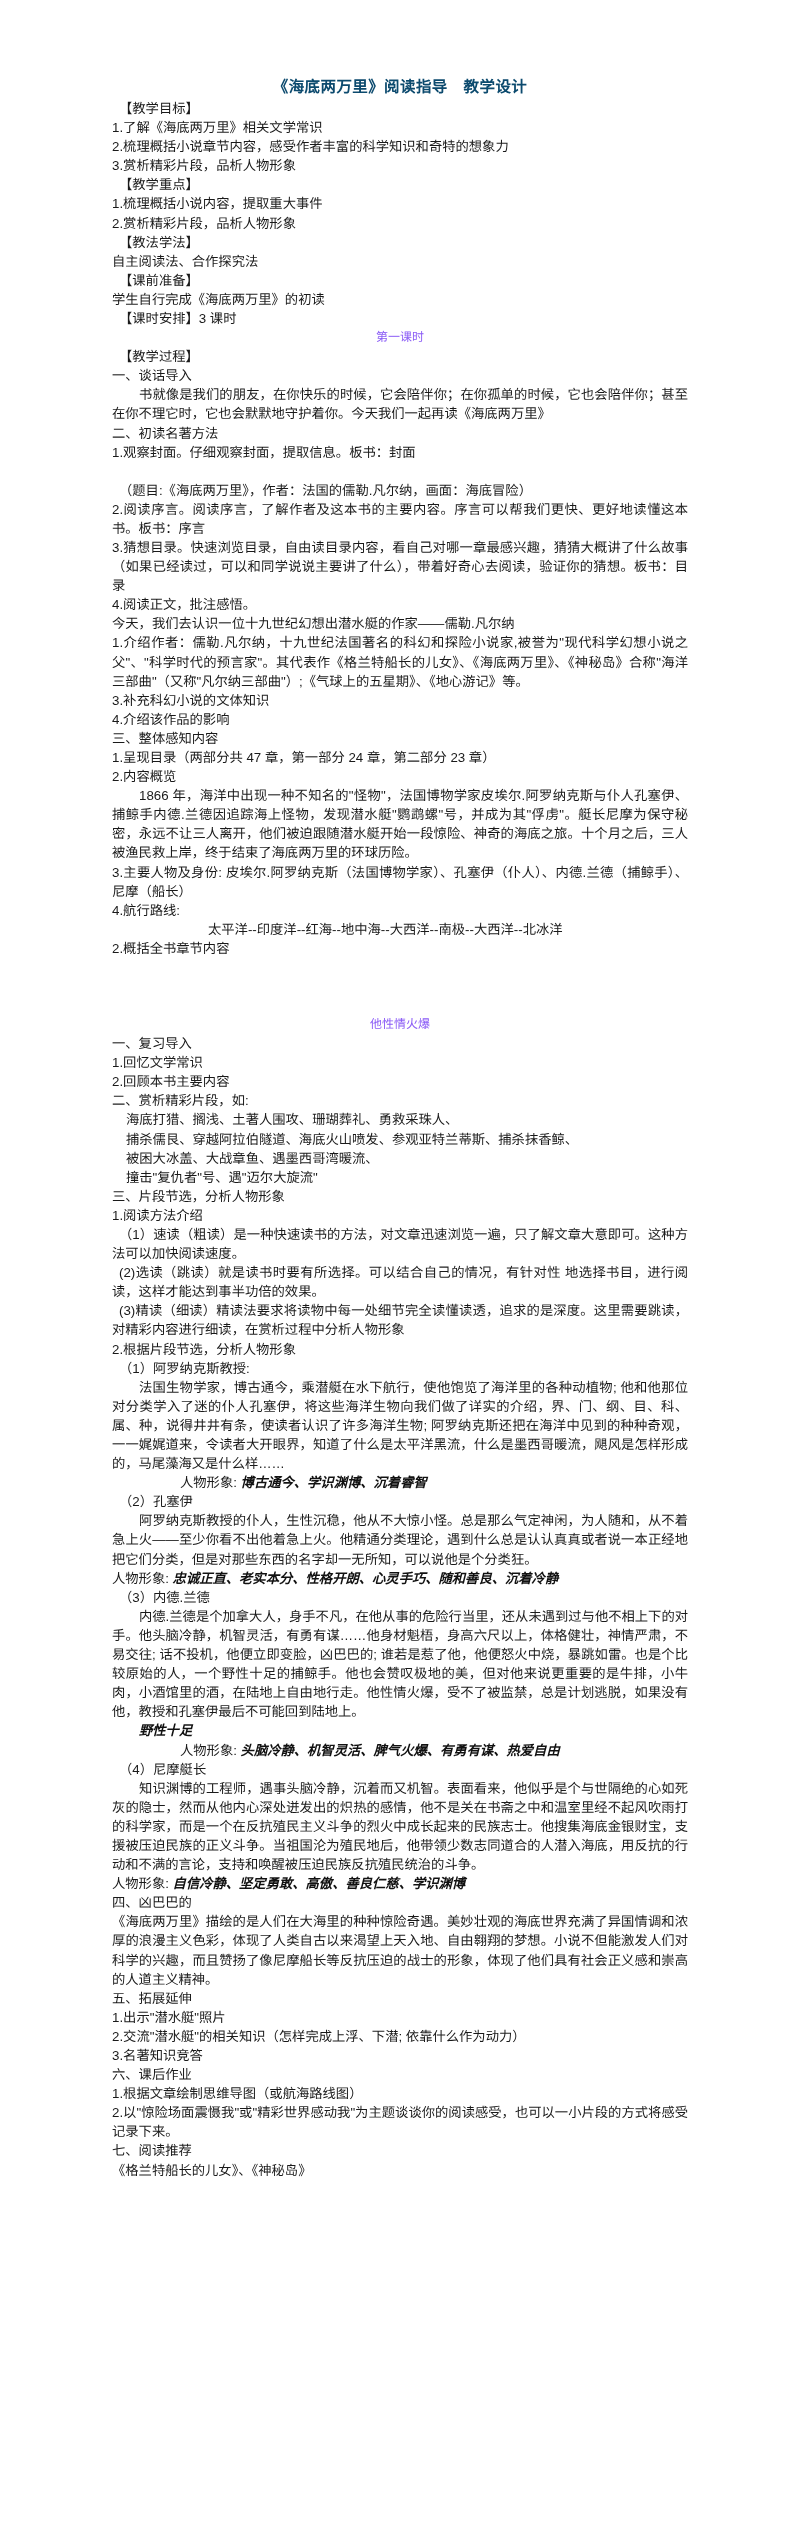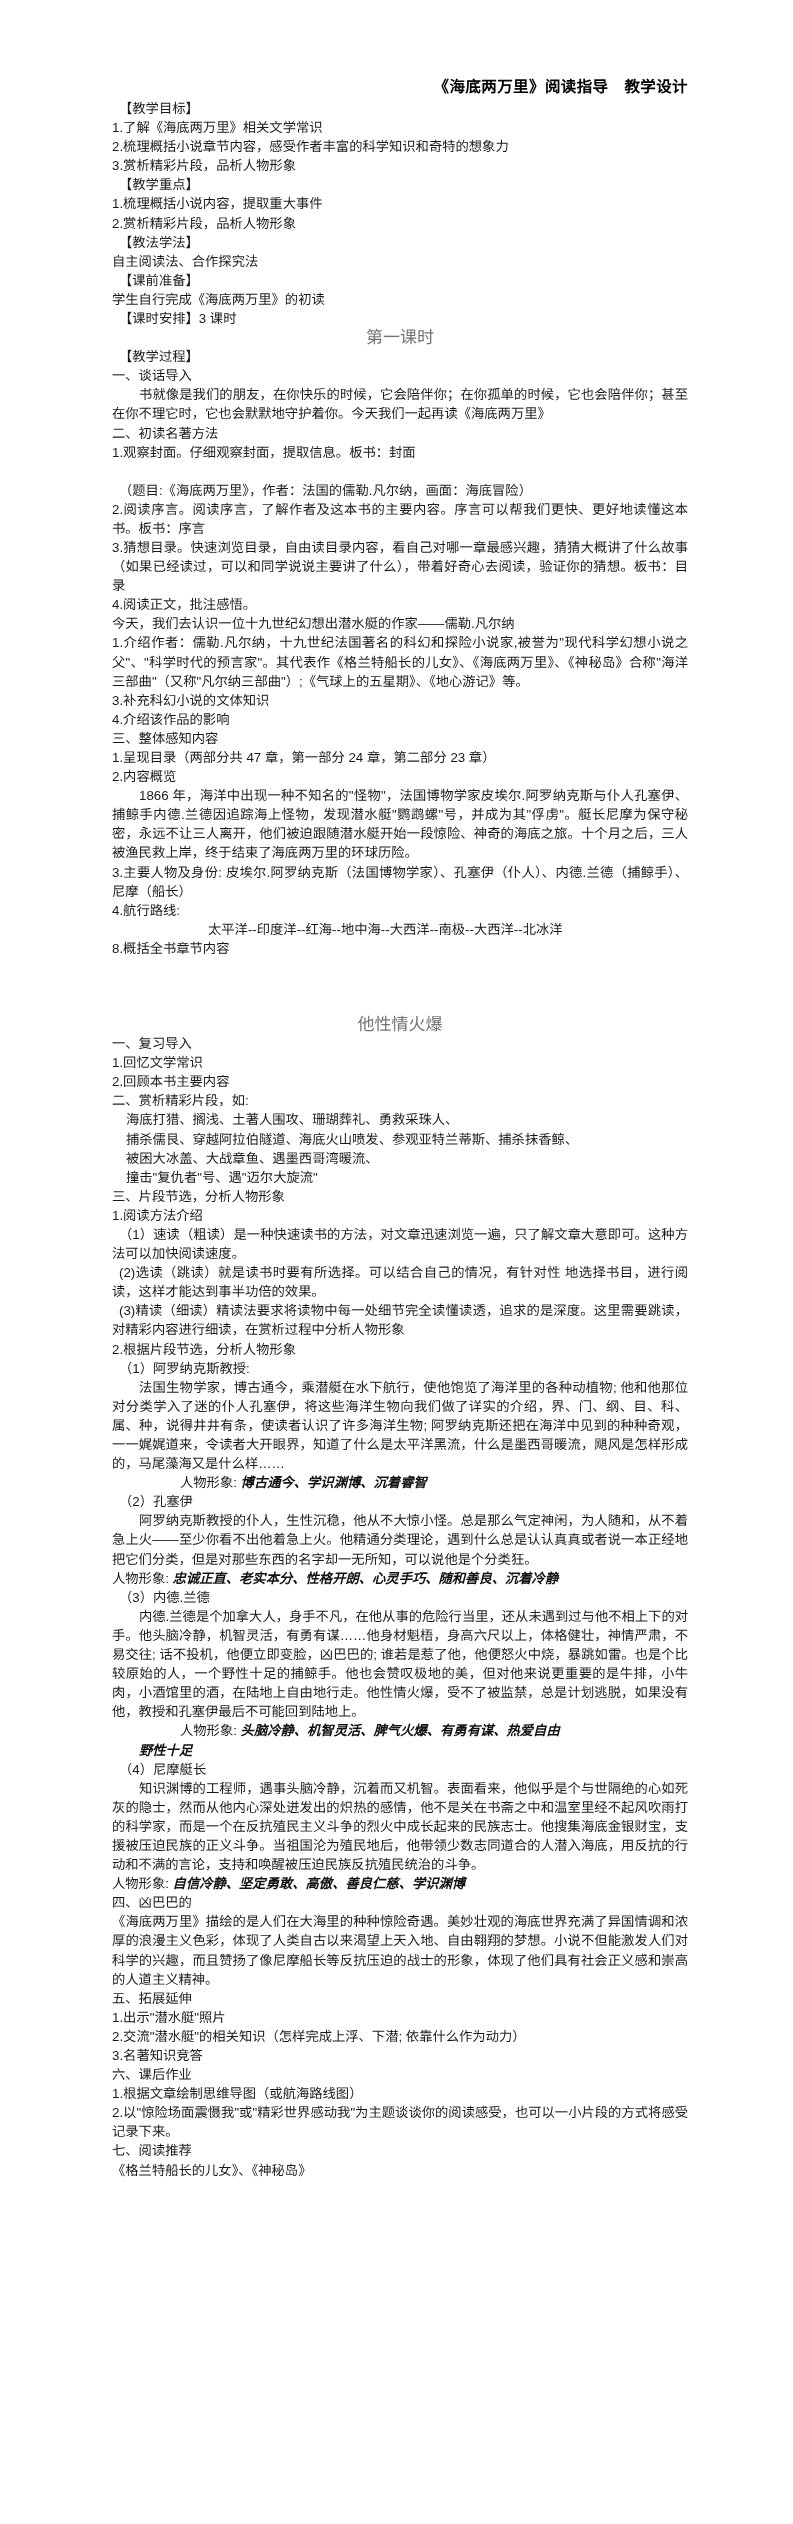--- a/index.html
+++ b/index.html
@@ -30,35 +30,35 @@
     top: 76px;
     width: 576px;
   }
 
   
   .doc-title {
     font-family: "DejaVu Serif", "Liberation Serif", serif;
     font-weight: bold;
     font-size: 15.5px;
     line-height: 22px;
-    text-align: right;
+    text-align: center;
     letter-spacing: 0.4px;
     margin: 0 0 1px 0;
     white-space: pre;
-    color: #000000;
+    color: #0c4a6e;
   }
 
   
   .lesson-head {
     text-align: center;
-    font-size: 17px;
+    font-size: 12px;
     line-height: 19px;
     margin: 0;
     padding: 0;
-    color: #737373;
+    color: #8b5cf6;
     font-family: "Liberation Sans", "DejaVu Sans", sans-serif;
   }
 
   
   .ln {
     font-size: 13.3px;
     line-height: 19.1px;
     margin: 0;
     padding: 0;
     text-align: justify;
@@ -141,21 +141,21 @@
     <div class="ln">3.补充科幻小说的文体知识</div>
     <div class="ln">4.介绍该作品的影响</div>
 
     <div class="ln">三、整体感知内容</div>
     <div class="ln">1.呈现目录（两部分共 47 章，第一部分 24 章，第二部分 23 章）</div>
     <div class="ln">2.内容概览</div>
     <div class="ln indent2">1866 年，海洋中出现一种不知名的"怪物"，法国博物学家皮埃尔.阿罗纳克斯与仆人孔塞伊、捕鲸手内德.兰德因追踪海上怪物，发现潜水艇"鹦鹉螺"号，并成为其"俘虏"。艇长尼摩为保守秘密，永远不让三人离开，他们被迫跟随潜水艇开始一段惊险、神奇的海底之旅。十个月之后，三人被渔民救上岸，终于结束了海底两万里的环球历险。</div>
     <div class="ln">3.主要人物及身份: 皮埃尔.阿罗纳克斯（法国博物学家）、孔塞伊（仆人）、内德.兰德（捕鲸手）、尼摩（船长）</div>
     <div class="ln">4.航行路线:</div>
     <div class="ln route">太平洋--印度洋--红海--地中海--大西洋--南极--大西洋--北冰洋</div>
-    <div class="ln">8.概括全书章节内容</div>
+    <div class="ln">2.概括全书章节内容</div>
 
     <div class="sp3"></div>
 
     <div class="lesson-head">他性情火爆</div>
 
     <div class="ln">一、复习导入</div>
     <div class="ln">1.回忆文学常识</div>
     <div class="ln">2.回顾本书主要内容</div>
 
     <div class="ln">二、赏析精彩片段，如:</div>
@@ -174,22 +174,22 @@
     <div class="ln indent1">（1）阿罗纳克斯教授:</div>
     <div class="ln indent2">法国生物学家，博古通今，乘潜艇在水下航行，使他饱览了海洋里的各种动植物; 他和他那位对分类学入了迷的仆人孔塞伊，将这些海洋生物向我们做了详实的介绍，界、门、纲、目、科、属、种，说得井井有条，使读者认识了许多海洋生物; 阿罗纳克斯还把在海洋中见到的种种奇观，一一娓娓道来，令读者大开眼界，知道了什么是太平洋黑流，什么是墨西哥暖流，飓风是怎样形成的，马尾藻海又是什么样……</div>
     <div class="ln persona-ind"><span>人物形象:</span> <span class="b">博古通今、学识渊博、沉着睿智</span></div>
 
     <div class="ln indent1">（2）孔塞伊</div>
     <div class="ln indent2">阿罗纳克斯教授的仆人，生性沉稳，他从不大惊小怪。总是那么气定神闲，为人随和，从不着急上火——至少你看不出他着急上火。他精通分类理论，遇到什么总是认认真真或者说一本正经地把它们分类，但是对那些东西的名字却一无所知，可以说他是个分类狂。</div>
     <div class="ln"><span>人物形象:</span> <span class="b">忠诚正直、老实本分、性格开朗、心灵手巧、随和善良、沉着冷静</span></div>
 
     <div class="ln indent1">（3）内德.兰德</div>
     <div class="ln indent2">内德.兰德是个加拿大人，身手不凡，在他从事的危险行当里，还从未遇到过与他不相上下的对手。他头脑冷静，机智灵活，有勇有谋……他身材魁梧，身高六尺以上，体格健壮，神情严肃，不易交往; 话不投机，他便立即变脸，凶巴巴的; 谁若是惹了他，他便怒火中烧，暴跳如雷。也是个比较原始的人，一个野性十足的捕鲸手。他也会赞叹极地的美，但对他来说更重要的是牛排，小牛肉，小酒馆里的酒，在陆地上自由地行走。他性情火爆，受不了被监禁，总是计划逃脱，如果没有他，教授和孔塞伊最后不可能回到陆地上。</div>
+    <div class="ln indent2 b">野性十足</div>
     <div class="ln persona-ind"><span>人物形象:</span> <span class="b">头脑冷静、机智灵活、脾气火爆、有勇有谋、热爱自由</span></div>
-    <div class="ln indent2 b">野性十足</div>
 
     <div class="ln indent1">（4）尼摩艇长</div>
     <div class="ln indent2">知识渊博的工程师，遇事头脑冷静，沉着而又机智。表面看来，他似乎是个与世隔绝的心如死灰的隐士，然而从他内心深处迸发出的炽热的感情，他不是关在书斋之中和温室里经不起风吹雨打的科学家，而是一个在反抗殖民主义斗争的烈火中成长起来的民族志士。他搜集海底金银财宝，支援被压迫民族的正义斗争。当祖国沦为殖民地后，他带领少数志同道合的人潜入海底，用反抗的行动和不满的言论，支持和唤醒被压迫民族反抗殖民统治的斗争。</div>
     <div class="ln"><span>人物形象:</span> <span class="b">自信冷静、坚定勇敢、高傲、善良仁慈、学识渊博</span></div>
 
     <div class="ln">四、凶巴巴的</div>
     <div class="ln">《海底两万里》描绘的是人们在大海里的种种惊险奇遇。美妙壮观的海底世界充满了异国情调和浓厚的浪漫主义色彩，体现了人类自古以来渴望上天入地、自由翱翔的梦想。小说不但能激发人们对科学的兴趣，而且赞扬了像尼摩船长等反抗压迫的战士的形象，体现了他们具有社会正义感和崇高的人道主义精神。</div>
 
     <div class="ln">五、拓展延伸</div>
     <div class="ln">1.出示"潜水艇"照片</div>

